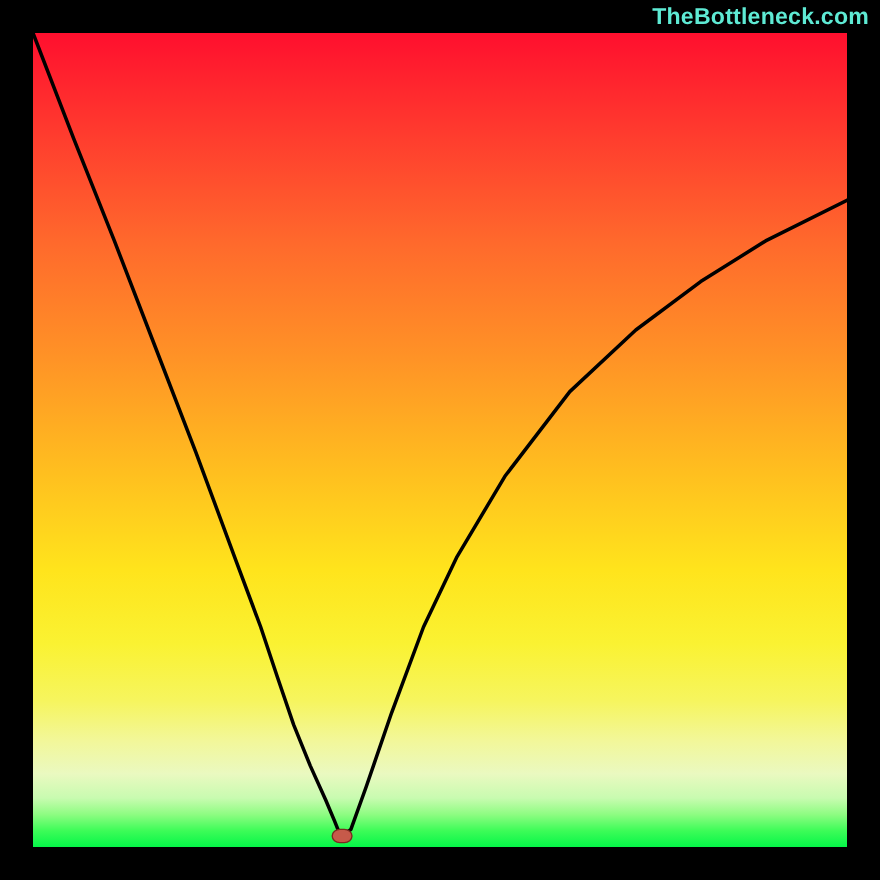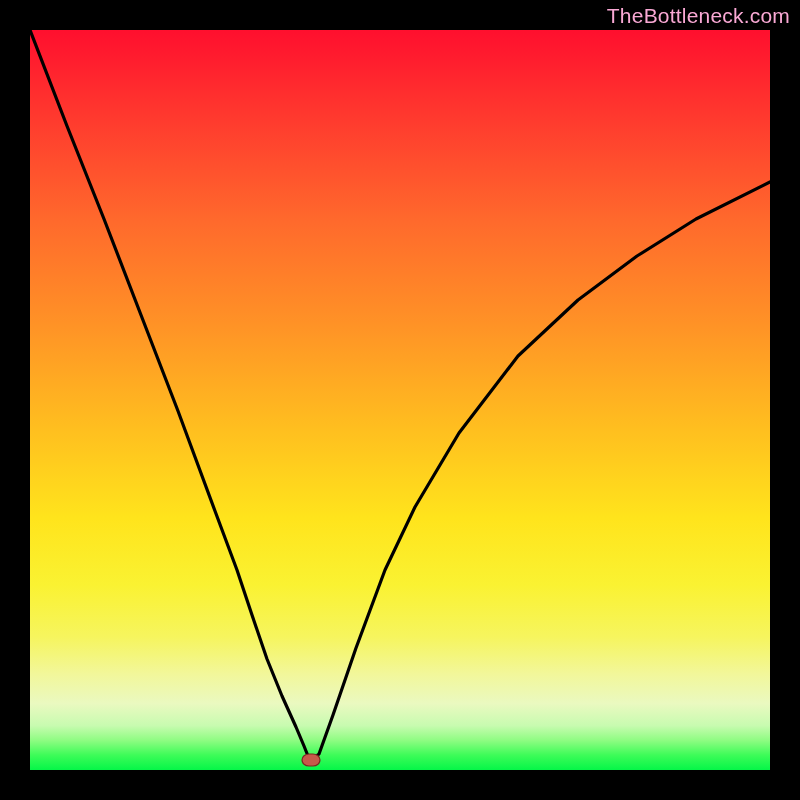--- a/index.html
+++ b/index.html
@@ -47,23 +47,23 @@
   .curve-svg {
     position: absolute;
     inset: 0;
     width: 100%;
     height: 100%;
   }
   .watermark {
     position: absolute;
     top: 4px;
     right: 10px;
-    color: #f9a8d4;
+    color: #5eead4;
     font-size: 21px;
-    font-weight: 400;
+    font-weight: 700;
     letter-spacing: 0.2px;
   }
 </style>
 </head>
 <body>
 
 <div class="outer">
 
   <div class="watermark">TheBottleneck.com</div>
 

